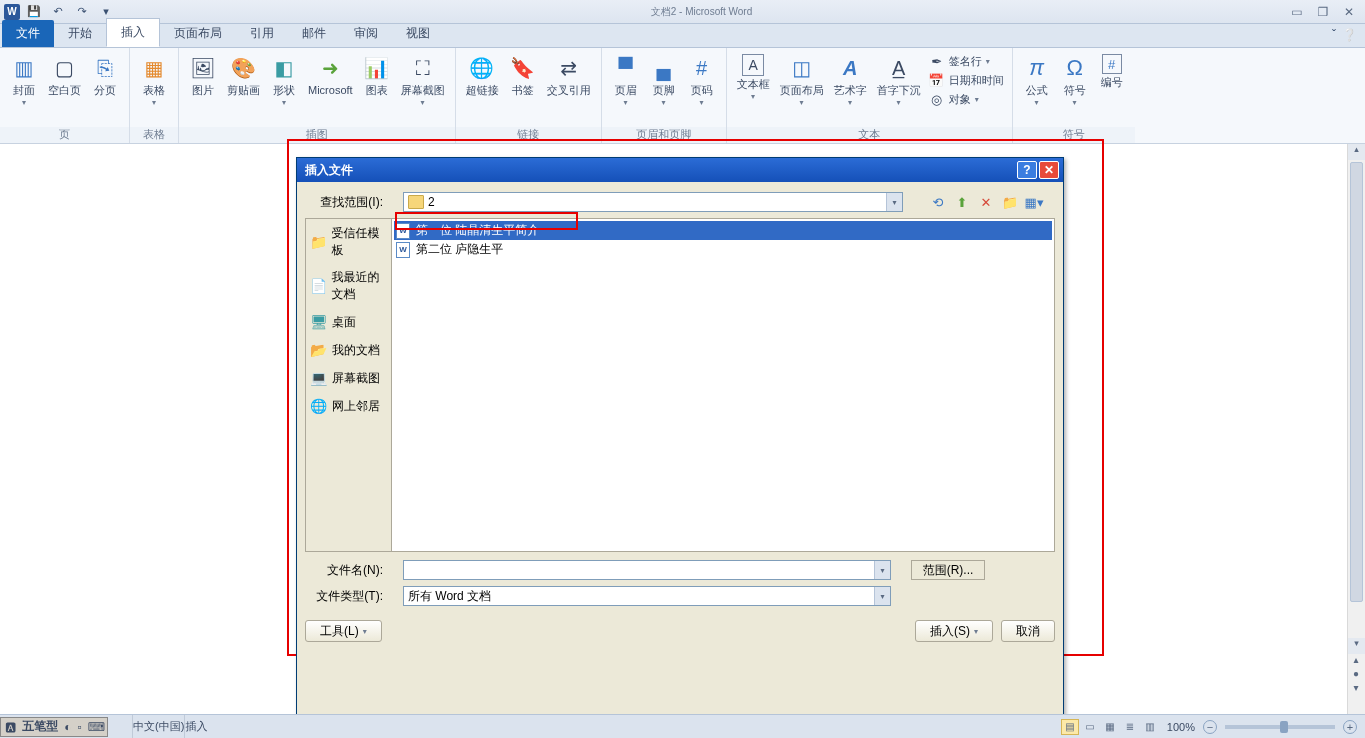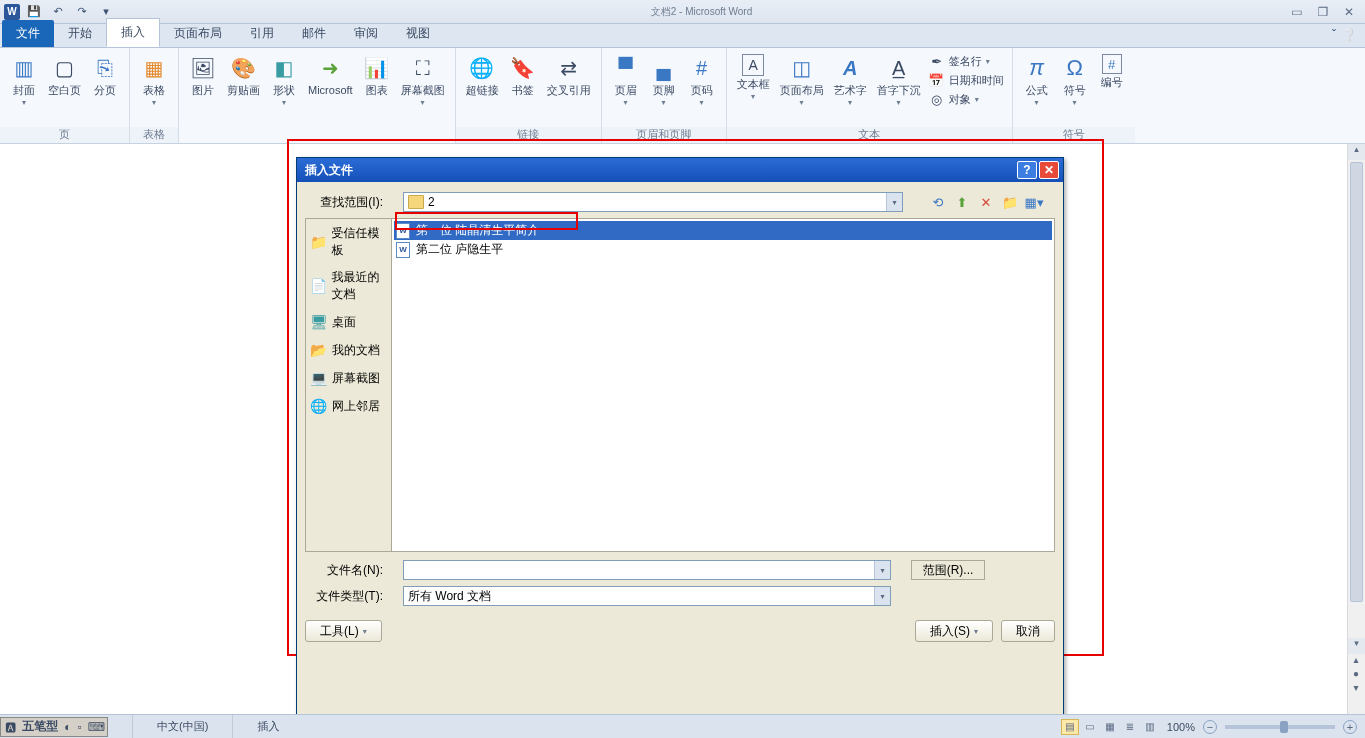--- a/index.html
+++ b/index.html
@@ -78,21 +78,21 @@
 .dlg-bottom .dlg-row label { width: 78px; }
 .range-btn { width: 74px; height: 20px; border: 1px solid #aca899; background: #ece9d8; font-size: 12px; }
 
 .dlg-buttons { display: flex; justify-content: space-between; margin-top: 14px; align-items: center; }
 .xp-btn { height: 22px; padding: 0 14px; border: 1px solid #aca899; background: linear-gradient(#fff, #ece9d8); font-size: 12px; display: flex; align-items: center; gap: 4px; border-radius: 3px; }
 
 
 .statusbar { position: absolute; bottom: 0; left: 0; right: 0; height: 24px; background: #dbe3ee; border-top: 1px solid #b5c4d8; display: flex; align-items: center; font-size: 11px; color: #3b4a63; }
 .taskbar-left { display: flex; align-items: center; gap: 2px; padding-left: 2px; border: 1px solid #888; background: #d4d0c8; height: 20px; }
 .taskbar-left span { padding: 0 2px; font-size: 12px; }
-.status-seg { padding: 0 24px; border-left: 1px solid #c0cad8; height: 100%; display: flex; align-items: center; }
+.status-seg { padding: 0 0; border-left: 1px solid #c0cad8; height: 100%; display: flex; align-items: center; }
 .status-right { margin-left: auto; display: flex; align-items: center; gap: 2px; padding-right: 8px; }
 .view-btn { width: 18px; height: 16px; border: 1px solid transparent; display: flex; align-items: center; justify-content: center; font-size: 10px; color: #5a6a82; }
 .view-btn.active { background: #fce9a8; border-color: #d6b656; }
 .zoom-pct { padding: 0 6px; }
 .zoom-slider { width: 110px; height: 4px; background: #b5c4d8; position: relative; margin: 0 6px; }
 .zoom-slider .knob { position: absolute; left: 50%; top: -4px; width: 8px; height: 12px; background: #8aa3c2; border-radius: 2px; }
 .zoom-minus, .zoom-plus { width: 14px; height: 14px; border: 1px solid #8aa3c2; border-radius: 7px; text-align: center; line-height: 12px; font-size: 11px; color: #5a6a82; }
 
 
 .c-blue { color: #3b78c4; }
@@ -189,20 +189,21 @@
       <div class="rbtn">
           <div class="ico">📊</div>
           <div class="lbl">图表</div>
         </div>
       <div class="rbtn">
           <div class="ico">⛶</div>
           <div class="lbl">屏幕截图</div>
           <div class="dd">▾</div>
         </div>
     </div>
+    <div class="rgroup-label">插图</div>
   </div>
 
   <div class="rgroup">
     <div class="rgroup-body">
       <div class="rbtn">
           <div class="ico c-blue">🌐</div>
           <div class="lbl">超链接</div>
         </div>
       <div class="rbtn">
           <div class="ico c-blue">🔖</div>

